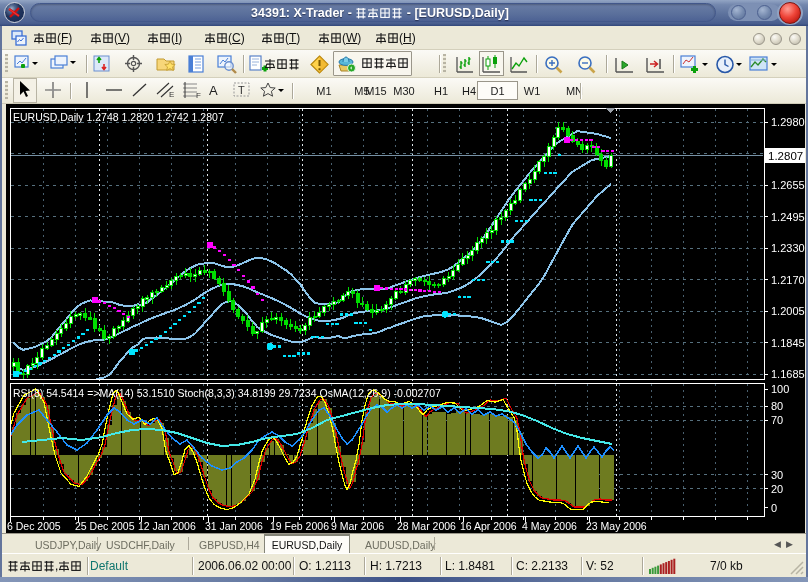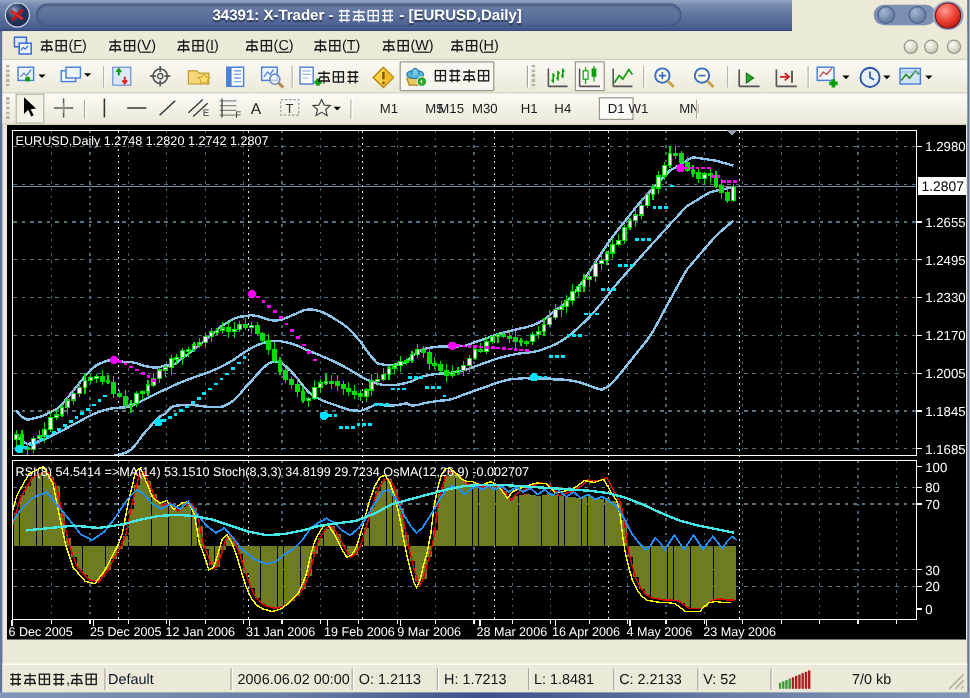--- a/index.html
+++ b/index.html
@@ -5,21 +5,21 @@
 #win{position:relative;width:808px;height:582px;border-left:2px solid #63759c;border-right:2px solid #63759c;background:#ece9d8}
 .abs{position:absolute}
 .sep:before{content:"";position:absolute;top:3px;bottom:3px;left:0;width:1px;background:#aca899}
 .sep:after{content:"";position:absolute;top:3px;bottom:3px;left:1px;width:1px;background:#fff}
 .grip{width:3px;background:repeating-linear-gradient(#b8b4a4 0 2px,#ece9d8 2px 4px)}
 .sphere{border-radius:50%;background:radial-gradient(circle at 35% 30%,#fbfaf6 0%,#e2ded0 45%,#b6b2a2 100%);border:1px solid #9a968a}
 svg{vertical-align:top}
 .tfb{position:absolute;top:3px;height:19px;font-size:11px;color:#1a1a1a;display:flex;align-items:center;justify-content:center}
 </style></head><body>
 <div id="win">
-    <div class="abs" style="left:-2px;top:0;width:660px;height:26px;background:linear-gradient(#93a5c4 0%,#7488ae 18%,#5c719c 55%,#495e8e 90%,#32477a 100%)">
+    <div class="abs" style="left:-2px;top:0;width:808px;height:26px;background:linear-gradient(#93a5c4 0%,#7488ae 18%,#5c719c 55%,#495e8e 90%,#32477a 100%)">
  <div class="abs" style="left:30px;top:3px;right:92px;height:19px;border-radius:10px;background:linear-gradient(#6a7da5 0%,#5a6f9b 60%,#4d6294 100%);border:1px solid #42578a;box-shadow:inset 0 1px 2px rgba(0,0,10,.25)"></div>
  <div class="abs" style="left:4px;top:2px;width:21px;height:21px;border-radius:50%;background:radial-gradient(circle at 35% 30%,#9fb0c8 0%,#51678e 20%,#20345c 45%,#152850 100%);border:1px solid #d0d4dc">
    <svg width="19" height="19" viewBox="0 0 19 19">
           <path d="M4 6 L14 13 M14 5 L5 14" stroke="#cc1111" stroke-width="2.4"></path>
           <path d="M4 6 L14 13" stroke="#ee3333" stroke-width="1.2"></path>
         </svg>
  </div>
  <div class="abs" style="left:30px;right:92px;top:0;height:25px;display:flex;align-items:center;justify-content:center;padding-left:14px;color:#fff;font-weight:bold;font-size:12.5px;text-shadow:0 1px 1px rgba(0,0,20,.5);white-space:nowrap">34391:&nbsp;X-Trader&nbsp;-&nbsp;<svg width="12" height="12" viewBox="0 0 12 12" style="vertical-align:-1.5px">
           <path d="M1.5 2.2h9M1.5 6h9M1.5 9.8h9" stroke="#ffffff" stroke-width="1.2"></path>
           <path d="M3.6 1v10.5M8.2 1v10.5" stroke="#ffffff" stroke-width="1.1"></path>
@@ -274,21 +274,21 @@
           <path d="M9 2l2.2 4.6 5 .4-3.8 3.3 1.2 4.9L9 12.6 4.4 15.2l1.2-4.9L1.8 7l5-.4z" fill="none" stroke="#444"></path>
           <path d="M19 8l3 3 3-3z" fill="#000"></path>
         </svg></div>
       <div class="abs sep" style="left:290px;top:2px;height:22px"></div>
       <div class="tfb" style="left:311px;width:22px">M1</div>
       <div class="tfb" style="left:349px;width:22px">M5</div>
       <div class="tfb" style="left:361px;width:26px">M15</div>
       <div class="tfb" style="left:389px;width:26px">M30</div>
       <div class="tfb" style="left:428px;width:22px">H1</div>
       <div class="tfb" style="left:456px;width:22px">H4</div>
-      <div class="tfb" style="left:497px;width:29px;background:#fdfcf8;border:1px solid #9a968a">D1</div>
+      <div class="tfb" style="left:475px;width:41px;background:#fdfcf8;border:1px solid #9a968a">D1</div>
       <div class="tfb" style="left:519px;width:22px">W1</div>
       <div class="tfb" style="left:560px;width:25px">MN</div>
       <div class="abs sep" style="left:578px;top:2px;height:22px"></div>
     </div>
     <svg width="808" height="429" viewBox="0 104 808 429" shape-rendering="crispEdges" style="position:absolute;left:0;top:104px">
       <defs>
         <clipPath id="cm">
           <rect x="8.5" y="108.5" width="753" height="271"></rect>
         </clipPath>
         <clipPath id="ci">
@@ -948,41 +948,52 @@
       <text x="329" y="530" style="font-family:Liberation Sans,sans-serif;font-size:10.5px;fill:#ffffff">9 Mar 2006</text>
       <line x1="398" y1="517" x2="398" y2="522" stroke="#ffffff"></line>
       <text x="395" y="530" style="font-family:Liberation Sans,sans-serif;font-size:10.5px;fill:#ffffff">28 Mar 2006</text>
       <line x1="461" y1="517" x2="461" y2="522" stroke="#ffffff"></line>
       <text x="458" y="530" style="font-family:Liberation Sans,sans-serif;font-size:10.5px;fill:#ffffff">16 Apr 2006</text>
       <line x1="523" y1="517" x2="523" y2="522" stroke="#ffffff"></line>
       <text x="520" y="530" style="font-family:Liberation Sans,sans-serif;font-size:10.5px;fill:#ffffff">4 May 2006</text>
       <line x1="587" y1="517" x2="587" y2="522" stroke="#ffffff"></line>
       <text x="584" y="530" style="font-family:Liberation Sans,sans-serif;font-size:10.5px;fill:#ffffff">23 May 2006</text>
     </svg>
+    <div class="abs" style="left:0;top:533px;width:804px;height:20px;background:#ece9d8;border-top:1px solid #9a968a">
+      <div class="abs" style="left:33px;top:5px;font-size:10.5px;color:#6d6d60">USDJPY,Daily</div>
+      <div class="abs" style="left:104px;top:5px;font-size:10.5px;color:#6d6d60">USDCHF,Daily</div>
+      <div class="abs" style="left:197px;top:5px;font-size:10.5px;color:#6d6d60">GBPUSD,H4</div>
+      <div class="abs" style="left:363px;top:5px;font-size:10.5px;color:#6d6d60">AUDUSD,Daily</div>
+      <div class="abs" style="left:95px;top:3px;width:1px;height:13px;background:#aca899"></div>
+      <div class="abs" style="left:186px;top:3px;width:1px;height:13px;background:#aca899"></div>
+      <div class="abs" style="left:432px;top:3px;width:1px;height:13px;background:#aca899"></div>
+      <div class="abs" style="left:262px;top:0px;width:86px;height:20px;background:#fdfcf8;border:1px solid #848478;border-bottom:none;border-top:2px solid #848478;display:flex;align-items:center;justify-content:center;font-size:10.5px;color:#111">EURUSD,Daily</div>
+      <div class="abs" style="left:772px;top:5px;font-size:9px;color:#555">◀&nbsp;&nbsp;▶</div>
+    </div>
     <div class="abs" style="left:0;top:553px;width:804px;height:24px;background:#ece9d8;border-top:1px solid #fff">
       <div class="abs" style="left:5px;top:5px;font-size:12px"><svg width="12" height="12" viewBox="0 0 12 12" style="vertical-align:-1.5px">
           <path d="M1.5 2.2h9M1.5 6h9M1.5 9.8h9" stroke="#1a1a1a" stroke-width="1.2"></path>
           <path d="M3.6 1v10.5M8.2 1v10.5" stroke="#1a1a1a" stroke-width="1.1"></path>
         </svg><svg width="12" height="12" viewBox="0 0 12 12" style="vertical-align:-1.5px">
           <path d="M1 3h10M2.5 6.2h7M1 9.5h10" stroke="#1a1a1a" stroke-width="1.2"></path>
           <path d="M6 1v10.5M2.8 6.2l-1.3 4M9.2 6.2l1.3 4" stroke="#1a1a1a" stroke-width="1.1"></path>
         </svg><svg width="12" height="12" viewBox="0 0 12 12" style="vertical-align:-1.5px">
           <rect x="1.8" y="1.8" width="8.4" height="8.6" fill="none" stroke="#1a1a1a" stroke-width="1.1"></rect>
           <path d="M1.8 6h8.4M6 1.8v8.6" stroke="#1a1a1a" stroke-width="1.1"></path>
         </svg><svg width="12" height="12" viewBox="0 0 12 12" style="vertical-align:-1.5px">
           <path d="M1.5 2.2h9M1.5 6h9M1.5 9.8h9" stroke="#1a1a1a" stroke-width="1.2"></path>
           <path d="M3.6 1v10.5M8.2 1v10.5" stroke="#1a1a1a" stroke-width="1.1"></path>
         </svg>,<svg width="12" height="12" viewBox="0 0 12 12" style="vertical-align:-1.5px">
           <path d="M1 3h10M2.5 6.2h7M1 9.5h10" stroke="#1a1a1a" stroke-width="1.2"></path>
           <path d="M6 1v10.5M2.8 6.2l-1.3 4M9.2 6.2l1.3 4" stroke="#1a1a1a" stroke-width="1.1"></path>
         </svg><svg width="12" height="12" viewBox="0 0 12 12" style="vertical-align:-1.5px">
           <rect x="1.8" y="1.8" width="8.4" height="8.6" fill="none" stroke="#1a1a1a" stroke-width="1.1"></rect>
           <path d="M1.8 6h8.4M6 1.8v8.6" stroke="#1a1a1a" stroke-width="1.1"></path>
         </svg></div>
-      <div class="abs" style="left:88px;top:5px;font-size:12px;color:#0f172a">Default</div>
+      <div class="abs" style="left:88px;top:5px;font-size:12px;color:#0f766e">Default</div>
       <div class="abs" style="left:196px;top:5px;font-size:12px;color:#111">2006.06.02 00:00</div>
       <div class="abs" style="left:297px;top:5px;font-size:12px;color:#111">O: 1.2113</div>
       <div class="abs" style="left:368px;top:5px;font-size:12px;color:#111">H: 1.7213</div>
       <div class="abs" style="left:443px;top:5px;font-size:12px;color:#111">L: 1.8481</div>
       <div class="abs" style="left:514px;top:5px;font-size:12px;color:#111">C: 2.2133</div>
       <div class="abs" style="left:584px;top:5px;font-size:12px;color:#111">V: 52</div>
       <div class="abs" style="left:85px;top:3px;width:2px;height:18px;border-left:1px solid #aca899;border-right:1px solid #fff"></div>
       <div class="abs" style="left:190px;top:3px;width:2px;height:18px;border-left:1px solid #aca899;border-right:1px solid #fff"></div>
       <div class="abs" style="left:291px;top:3px;width:2px;height:18px;border-left:1px solid #aca899;border-right:1px solid #fff"></div>
       <div class="abs" style="left:362px;top:3px;width:2px;height:18px;border-left:1px solid #aca899;border-right:1px solid #fff"></div>

